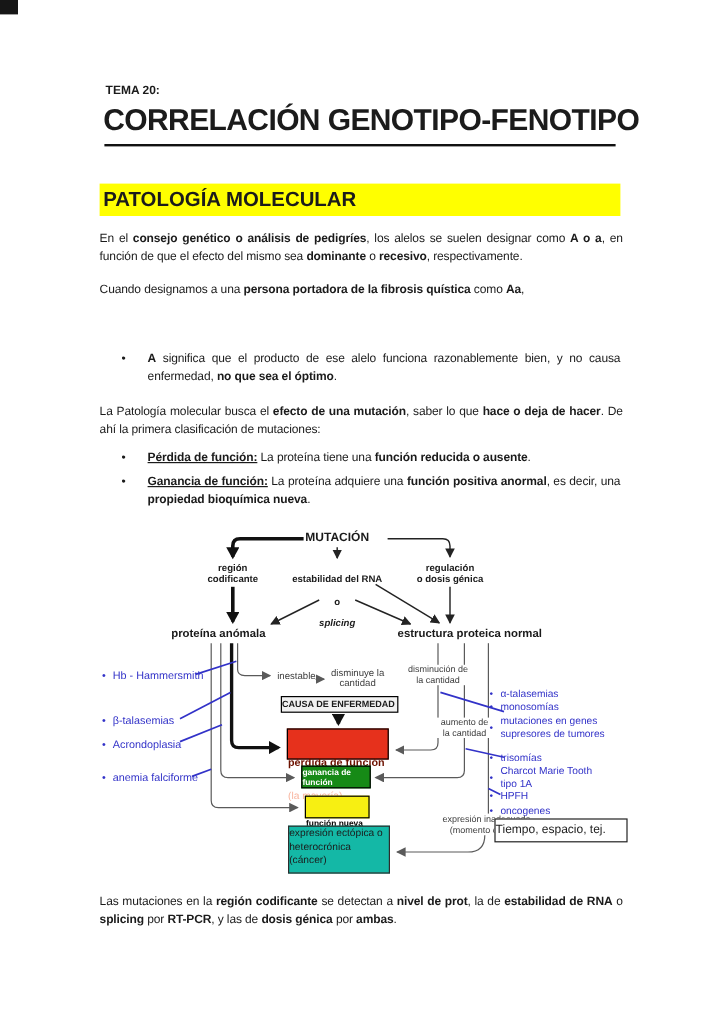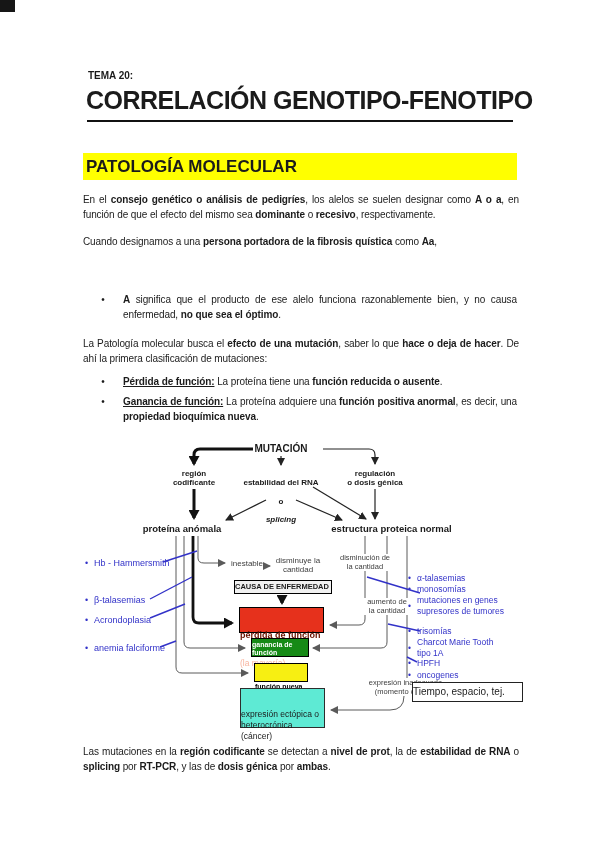--- a/index.html
+++ b/index.html
@@ -137,21 +137,21 @@
     <div class="dbox" style="left:239px;top:167px;width:85px;height:26px;background:#e6311c;border:1.4px solid #000;padding-top:4px">
       <div class="bold" style="font-size:9px;color:#6d1200">pérdida de función</div>
       <div style="font-size:8.5px;color:#f8b49e">(la mayoría)</div>
     </div>
     <div class="dbox bold" style="left:251px;top:198px;width:58px;height:19px;background:#168a16;border:1.2px solid #000;color:#fff;font-size:7px;line-height:8.5px;padding-top:1.5px">ganancia de
 función</div>
     <div class="dbox" style="left:254px;top:223px;width:54px;height:19px;background:#f7ef12;border:1.2px solid #000;padding-top:1px">
       <div class="bold" style="font-size:7px;color:#000">función nueva</div>
       <div style="font-size:7px;color:#8a5a00">(infrecuente)</div>
     </div>
-    <div class="dbox" style="left:240px;top:248px;width:85px;height:40px;background:#5eead4;border:1.2px solid #2d2d2d;font-size:8.5px;line-height:11px;padding-top:20px">expresión ectópica o
+    <div class="dbox" style="left:240px;top:248px;width:85px;height:40px;background:#14b8a6;border:1.2px solid #2d2d2d;font-size:8.5px;line-height:11px;padding-top:0">expresión ectópica o
 heterocrónica
 (cáncer)</div>
     <div class="dbox" style="left:412px;top:242px;width:111px;height:20px;background:#fff;border:1.5px solid #222;font-size:10px;line-height:18px">Tiempo, espacio, tej.</div>
 
     <div class="bitem litem" style="left:85px;top:118px;width:95px">
         <span class="bdot"></span>
         <span class="txt">Hb - Hammersmith</span>
       </div>
     <div class="bitem litem" style="left:85px;top:155px;width:95px">
         <span class="bdot"></span>

